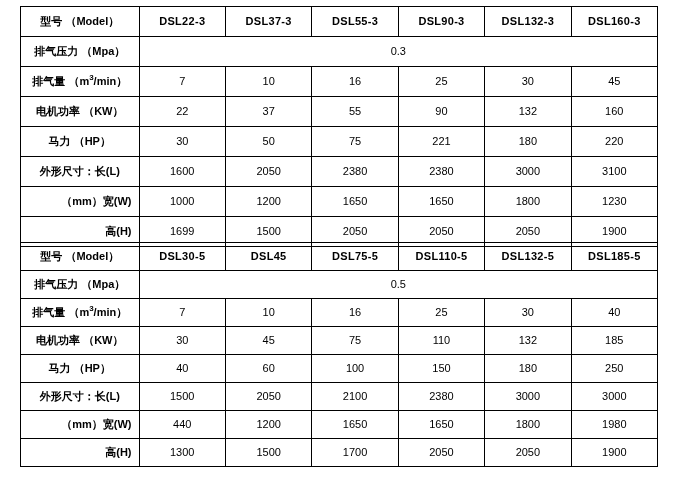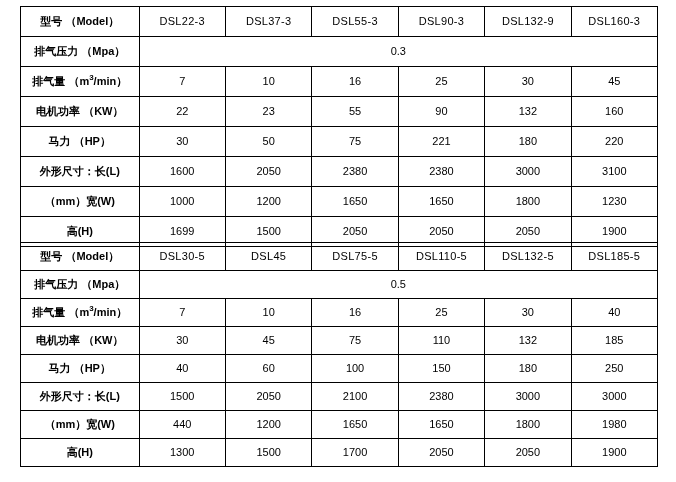--- a/index.html
+++ b/index.html
@@ -32,21 +32,21 @@
     font-size: 11px;
     padding: 0;
     line-height: 1.15;
   }
   .label-cell {
     font-size: 11.5px;
     font-weight: bold;
     white-space: nowrap;
   }
   .model-head {
-    font-weight: normal;
+    font-weight: bold;
     font-size: 11.5px;
     letter-spacing: 0.3px;
   }
   .val {
     font-size: 11px;
     font-family: "Liberation Sans", sans-serif;
   }
   sup {
     font-size: 8px;
     vertical-align: super;
@@ -66,21 +66,21 @@
     left: 20px;
     top: 242px;
     width: 638px;
   }
   #table2 td { height: 27px; }
 
   .col-label { width: 118px; }
   .col-data { width: 86px; }
   .label-row {
     display: flex;
-    justify-content: center;
+    justify-content: flex-end;
     align-items: baseline;
     padding: 0 7px;
     white-space: nowrap;
   }
   .label-row .lead { }
   .label-row .trail { }
 </style>
 </head>
 <body>
 
@@ -102,21 +102,21 @@
             <div class="label-row" style="justify-content: center;">
               <span class="lead">型号</span>
               <span>&nbsp;</span>
               <span class="trail">（Model）</span>
             </div>
           </td>
           <td class="model-head">DSL22-3</td>
           <td class="model-head">DSL37-3</td>
           <td class="model-head">DSL55-3</td>
           <td class="model-head">DSL90-3</td>
-          <td class="model-head">DSL132-9</td>
+          <td class="model-head">DSL132-3</td>
           <td class="model-head">DSL160-3</td>
         </tr>
         <tr>
           <td class="label-cell">
             <div class="label-row" style="justify-content: center;">
               <span class="lead">排气压力</span>
               <span>&nbsp;</span>
               <span class="trail">（Mpa）</span>
             </div>
           </td>
@@ -139,21 +139,21 @@
         </tr>
         <tr>
           <td class="label-cell">
             <div class="label-row" style="justify-content: center;">
               <span class="lead">电机功率</span>
               <span>&nbsp;</span>
               <span class="trail">（KW）</span>
             </div>
           </td>
           <td class="val">22</td>
-          <td class="val">23</td>
+          <td class="val">37</td>
           <td class="val">55</td>
           <td class="val">90</td>
           <td class="val">132</td>
           <td class="val">160</td>
         </tr>
         <tr>
           <td class="label-cell">
             <div class="label-row" style="justify-content: center;">
               <span class="lead">马力</span>
               <span>&nbsp;</span>

